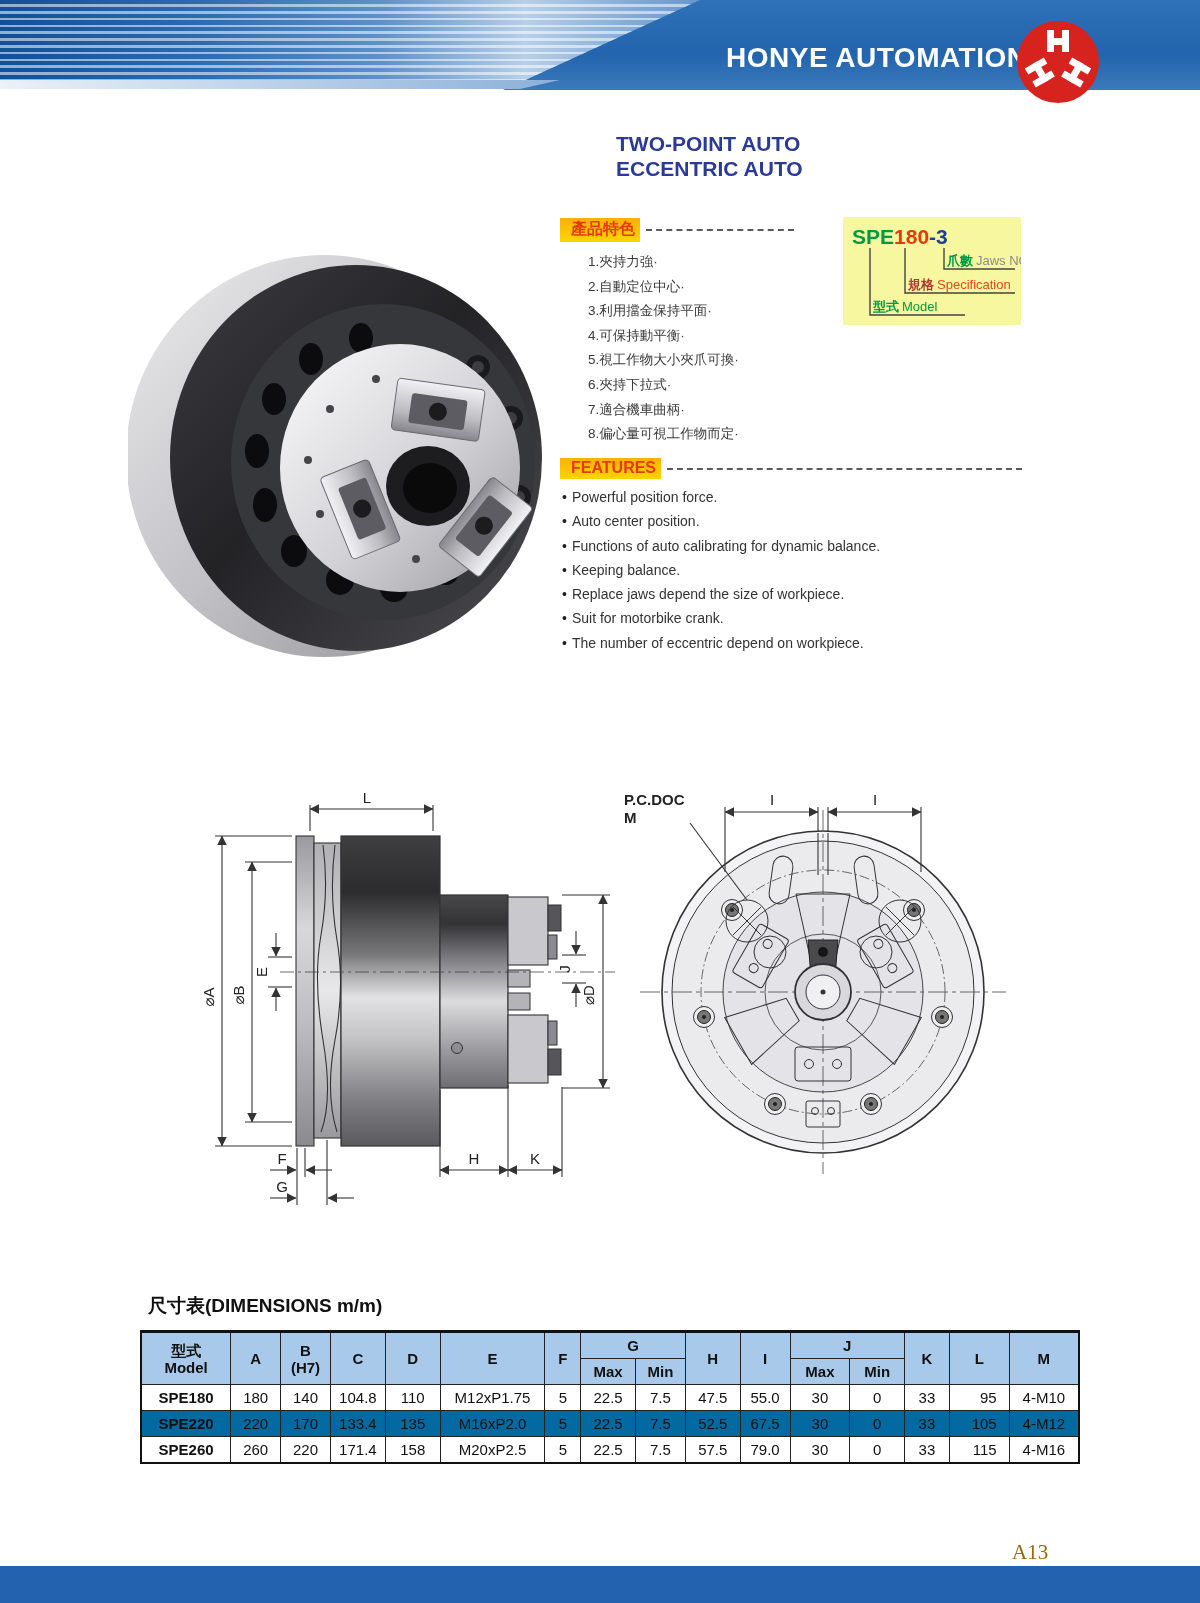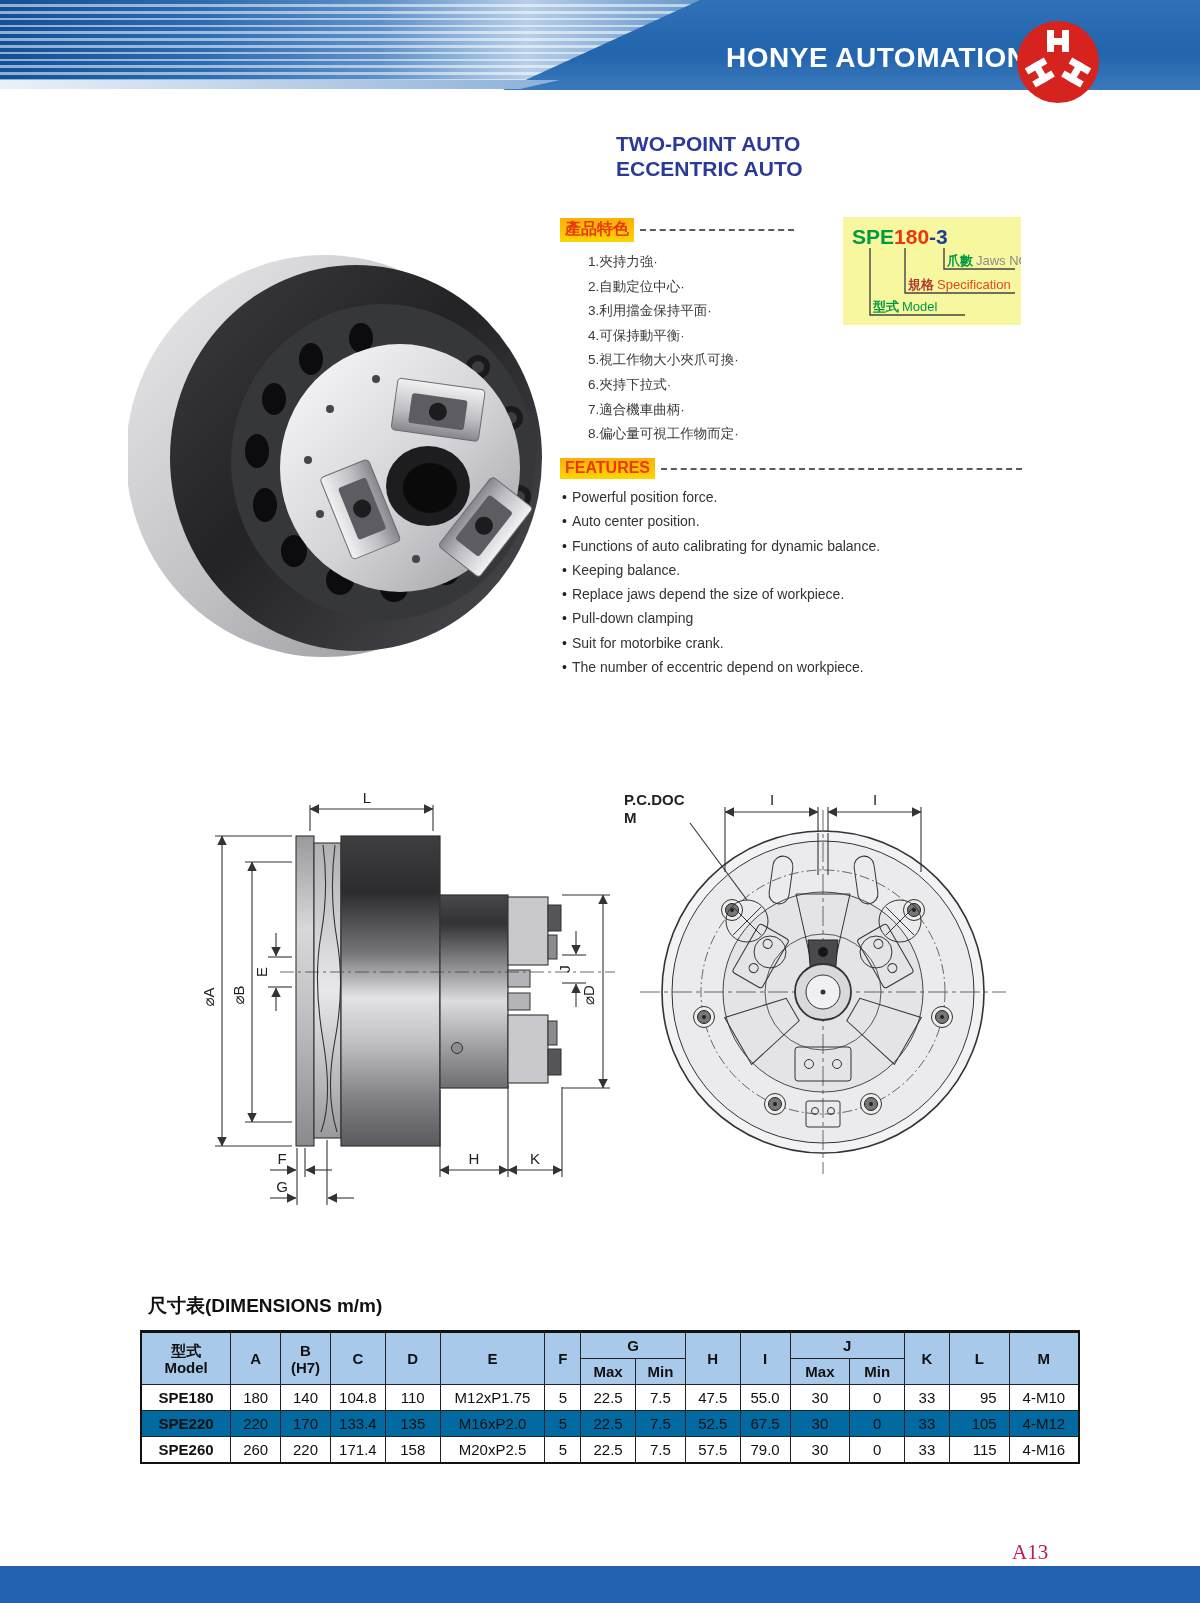--- a/index.html
+++ b/index.html
@@ -27,21 +27,21 @@
     color:#28337e;letter-spacing:3px;white-space:nowrap;}
   .title-en{position:absolute;left:616px;top:131px;font-size:21px;font-weight:bold;
     color:#2b3a96;line-height:25px;white-space:nowrap;}
 
   
   .photo{position:absolute;left:128px;top:250px;width:448px;height:418px;}
 
   
   .sec{position:absolute;}
   .sec-head-row{display:flex;align-items:center;}
-  .hl{display:inline-block;padding:1px 5px 2px 5px;font-size:16px;font-weight:bold;
+  .hl{display:inline-block;padding:1px 5px 2px 11px;font-size:16px;font-weight:bold;
       color:#e8380d;background:linear-gradient(180deg,#fbb007,#fdd501);white-space:nowrap;}
   .dash-line{flex:1;border-top:2px dashed #5a5a5a;height:0;margin-left:6px;}
   .zh-list{margin:8px 0 0 0;padding:0;list-style:none;font-size:13.5px;color:#3a3a3a;}
   .zh-list li{line-height:24.6px;margin-left:28px;}
   .en-list{margin:6px 0 0 2px;padding:0;list-style:none;font-size:14px;color:#333;}
   .en-list li{line-height:24.3px;}
   .en-list li::before{content:"•";margin-right:5px;color:#222;}
 
   .spe-box{position:absolute;left:843px;top:217px;width:178px;height:108px;}
 
@@ -55,21 +55,21 @@
   .dims-table{position:absolute;left:140px;top:1330px;width:940px;border-collapse:collapse;
     font-size:15px;color:#111;border:2.5px solid #111;border-top-width:3.5px;}
   .dims-table th,.dims-table td{border:1px solid #222;text-align:center;padding:0 2px;height:25px;}
   .dims-table th{background:#a9c9ea;font-weight:bold;}
   .dims-table .h-two{line-height:17px;}
   .dims-table td:first-child{font-weight:bold;}
   .dims-table tr.alt td{background:#0369a1;}
   .dims-table td.num-l{text-align:right;padding-right:12px;}
 
   .page-num{position:absolute;left:1012px;top:1540px;font-family:"Liberation Serif",serif;
-    font-size:21px;color:#be185d;}
+    font-size:21px;color:#a16207;}
   .footer-bar{position:absolute;left:0;top:1566px;width:1200px;height:37px;background:#2262ae;}
 </style>
 </head>
 <body>
 
 <div class="page">
 
   <div>
     <div class="hdr-solid"></div>
     <div class="hdr-stripes"></div>
@@ -215,21 +215,20 @@
     <div class="sec-head-row">
       <span class="hl">FEATURES</span>
       <span class="dash-line"></span>
     </div>
     <ul class="en-list">
       <li>Powerful position force.</li>
       <li>Auto center position.</li>
       <li>Functions of auto calibrating for dynamic balance.</li>
       <li>Keeping balance.</li>
       <li>Replace jaws depend the size of workpiece.</li>
-      <li>Pull-down clamping</li>
       <li>Suit for motorbike crank.</li>
       <li>The number of eccentric depend on workpiece.</li>
     </ul>
   </div>
 
   <svg class="drawings" viewBox="0 0 1010 500">
     <defs>
       <marker id="arr" viewBox="0 0 10 10" refX="9.5" refY="5" markerWidth="9" markerHeight="9" orient="auto-start-reverse">
         <path d="M0,0L10,5L0,10z" fill="#333"></path>
       </marker>

